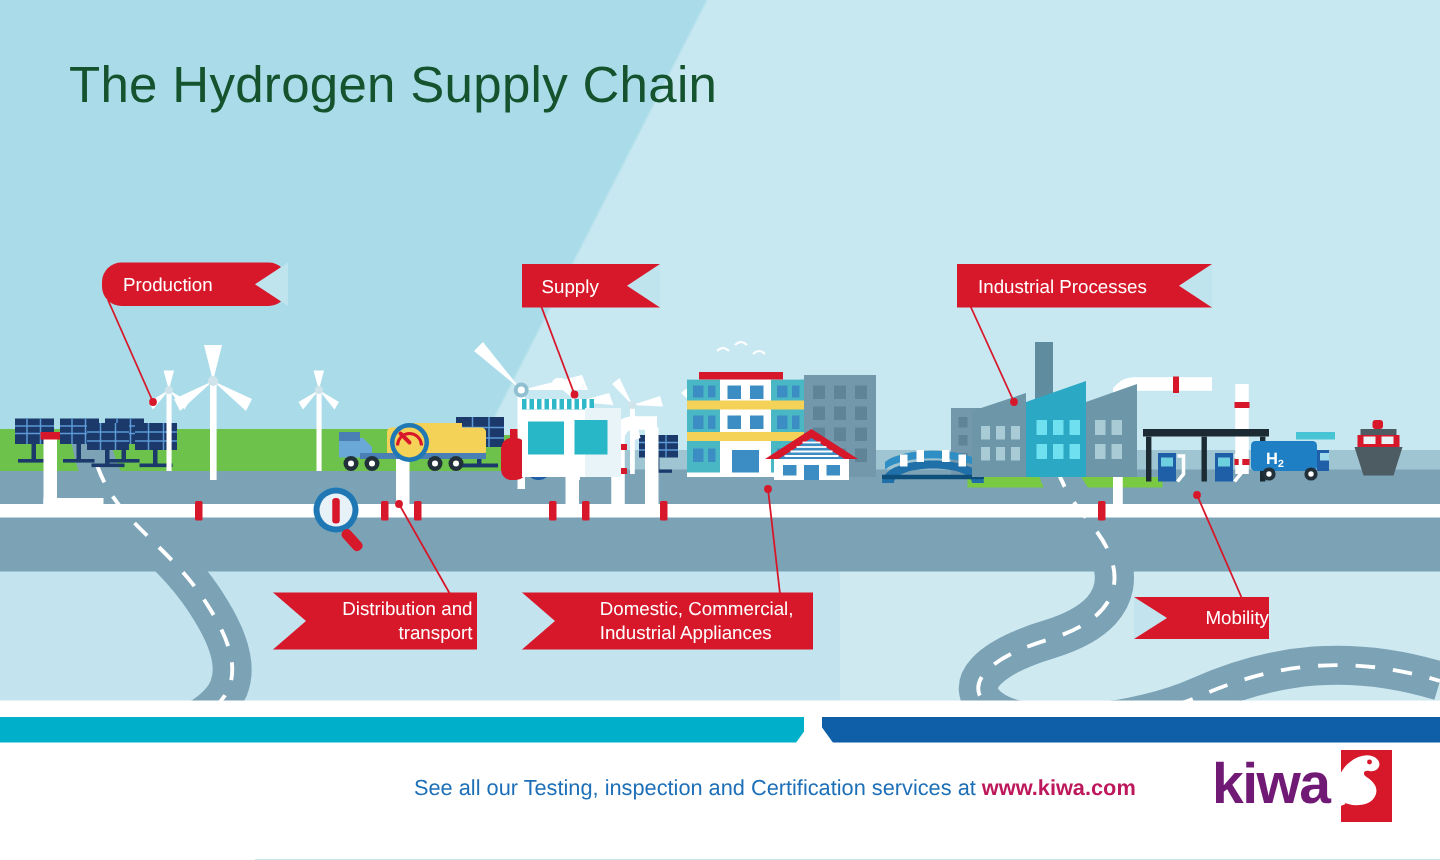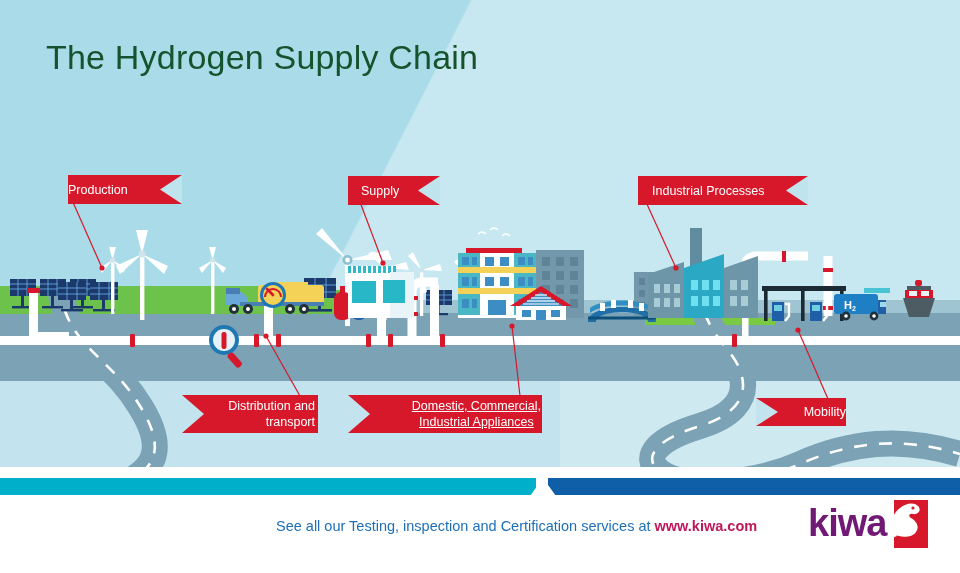--- a/index.html
+++ b/index.html
@@ -516,21 +516,21 @@
     <line x1="300" y1="396" x2="266" y2="336"></line>
       <circle cx="266" cy="336" r="2.6"></circle>
     <line x1="520" y1="396" x2="512" y2="326"></line>
       <circle cx="512" cy="326" r="2.6"></circle>
     <line x1="828" y1="399" x2="798" y2="330"></line>
       <circle cx="798" cy="330" r="2.6"></circle>
   </svg>
 
   <div class="title">The Hydrogen Supply Chain</div>
 
-  <div class="banner" style="left:68px;top:175px;width:114px;height:29px;">
+  <div class="banner" style="left:68px;top:175px;width:124px;height:29px;padding-left:14px;border-radius:13px;">
     <span class="banner-text">Production</span>
     <span class="notch-r"></span>
   </div>
 
   <div class="banner" style="left:348px;top:176px;width:92px;height:29px;padding-left:13px;">
     <span class="banner-text">Supply</span>
     <span class="notch-r"></span>
   </div>
 
   <div class="banner" style="left:638px;top:176px;width:170px;height:29px;padding-left:14px;">
@@ -541,21 +541,21 @@
   <div class="banner" style="left:182px;top:395px;width:136px;height:38px;
        padding-right:3px;justify-content:flex-end;text-align:right;">
     <span class="banner-text">
       <span>Distribution and</span><br>
       <span>transport</span>
     </span>
     <span class="notch-l"></span>
   </div>
 
   <div class="banner" style="left:348px;top:395px;width:194px;height:38px;
-       padding-right:1px;justify-content:flex-end;text-align:center;text-decoration:underline;">
+       padding-right:13px;justify-content:flex-end;text-align:left;">
     <span class="banner-text">
       <span>Domestic, Commercial,</span><br>
       <span>Industrial Appliances</span>
     </span>
     <span class="notch-l"></span>
   </div>
 
   <div class="banner" style="left:756px;top:398px;width:90px;height:28px;
        justify-content:flex-end;">
     <span class="banner-text">Mobility</span>

